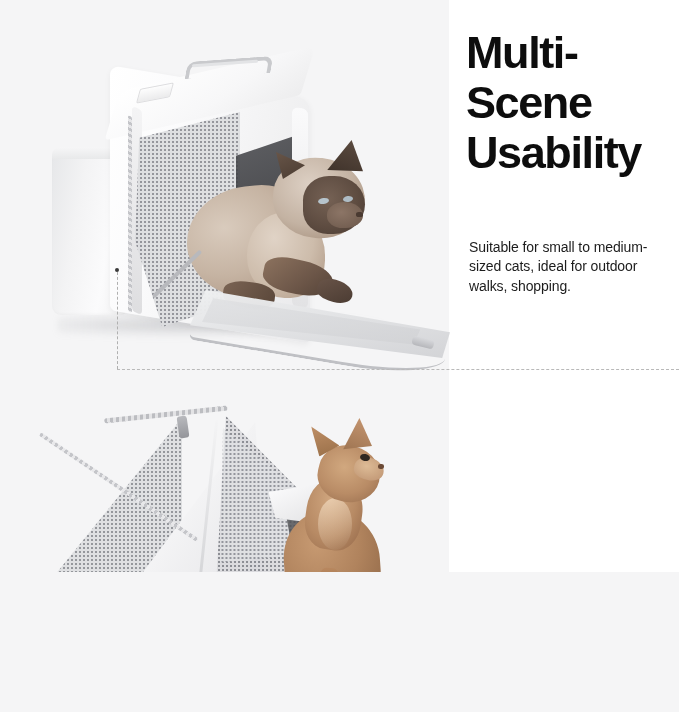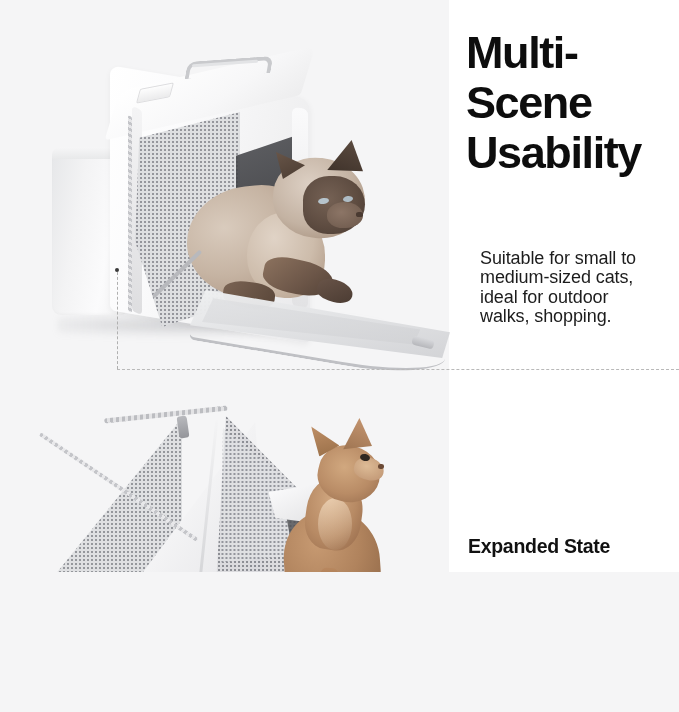--- a/index.html
+++ b/index.html
@@ -28,21 +28,21 @@
 
   
   .block{position:absolute;left:468px;width:205px;}
   .block.b1{top:237px;}
   .block.b2{top:535px;}
   .block-h{
     font-size:19.5px;font-weight:600;color:#111;
     letter-spacing:-0.3px;margin:0 0 7px 0;line-height:22px;
   }
   .block-p{
-    font-size:18px;line-height:19.3px;color:#1c1c1c;margin:12px;
+    font-size:14px;line-height:19.3px;color:#1c1c1c;margin:1px;
     letter-spacing:-0.1px;
   }
 
   
   .callout-dot{
     position:absolute;width:4px;height:4px;border-radius:50%;
     background:#3a3a3a;
   }
   .callout-v{
     position:absolute;width:0;border-left:1px dashed #b0b0b0;
@@ -475,16 +475,15 @@
 
   <div class="title">Multi-
 Scene
 Usability</div>
 
   <div class="block b1">
     <p class="block-p">Suitable for small to medium-sized cats, ideal for outdoor walks, shopping.</p>
   </div>
 
   <div class="block b2">
-    <div class="block-h">Expanded State</div>
   </div>
 
 </div>
 
 </body></html>

